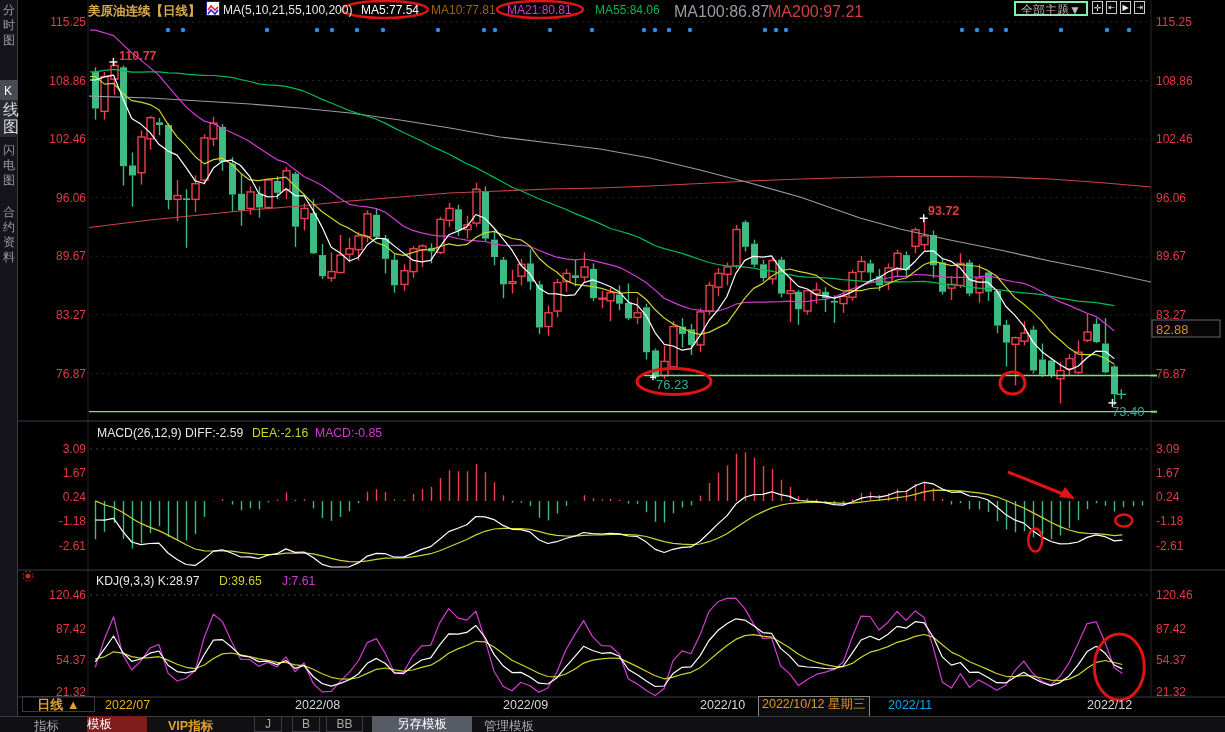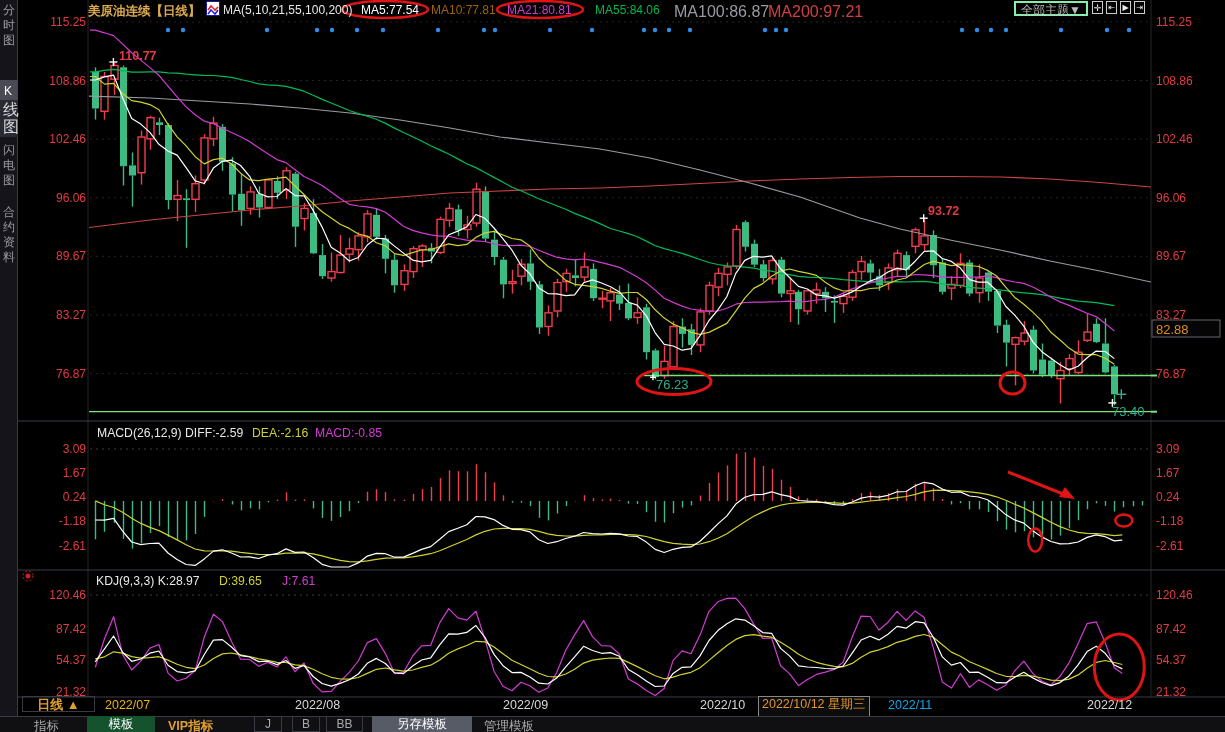--- a/index.html
+++ b/index.html
@@ -626,18 +626,18 @@
 <div class="abs" style="left:105px;top:698px;font-size:12.5px;color:#eab308">2022/07</div>
 <div class="abs" style="left:295px;top:698px;font-size:12.5px;color:#d7d7d7">2022/08</div>
 <div class="abs" style="left:503px;top:698px;font-size:12.5px;color:#d7d7d7">2022/09</div>
 <div class="abs" style="left:700px;top:698px;font-size:12.5px;color:#d7d7d7">2022/10</div>
 <div class="abs" style="left:758px;top:696px;height:31px;border:1px solid #888;background:#0c0c0c;color:#e0962c;font-size:12.5px;line-height:14px;padding:0 3px">2022/10/12 星期三</div>
 <div class="abs" style="left:888px;top:698px;font-size:12.5px;color:#0ea5e9">2022/11</div>
 <div class="abs" style="left:1087px;top:698px;font-size:12.5px;color:#d7d7d7">2022/12</div>
 
 <div class="abs" style="left:0;top:716px;width:1225px;height:16px;background:#101013;border-top:1px solid #3a3a44"></div>
 <div class="abs" style="left:34px;top:718px;font-size:12.5px;color:#aaa">指标</div>
-<div class="abs" style="left:87px;top:716px;width:68px;height:16px;background:#14532d;color:#fff;font-size:12.5px;text-align:center;line-height:16px">模板</div>
+<div class="abs" style="left:87px;top:716px;width:60px;height:16px;background:#7f1d1d;color:#fff;font-size:12.5px;text-align:left;line-height:16px">模板</div>
 <div class="abs" style="left:168px;top:718px;font-size:12.5px;color:#e0a030;font-weight:bold">VIP指标</div>
 <div class="abs" style="left:254px;top:716px;width:28px;height:16px;border:1px solid #3a3a44;color:#aaa;font-size:12px;text-align:center;line-height:15px">J</div>
 <div class="abs" style="left:292px;top:716px;width:28px;height:16px;border:1px solid #3a3a44;color:#aaa;font-size:12px;text-align:center;line-height:15px">B</div>
 <div class="abs" style="left:326px;top:716px;width:37px;height:16px;border:1px solid #3a3a44;color:#aaa;font-size:12px;text-align:center;line-height:15px">BB</div>
 <div class="abs" style="left:372px;top:716px;width:100px;height:24px;background:#565b66;color:#fff;font-size:12.5px;text-align:center;line-height:16px">另存模板</div>
 <div class="abs" style="left:484px;top:718px;font-size:12.5px;color:#aaa">管理模板</div>
 </body></html>

